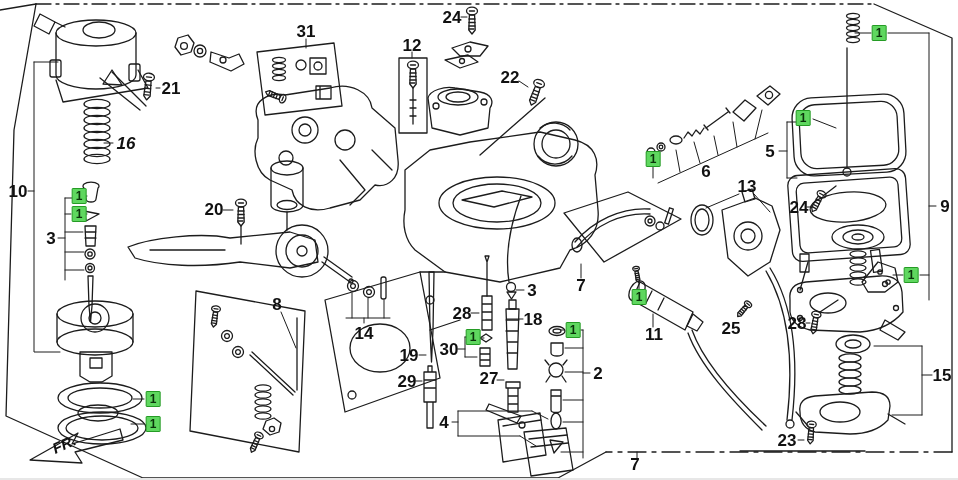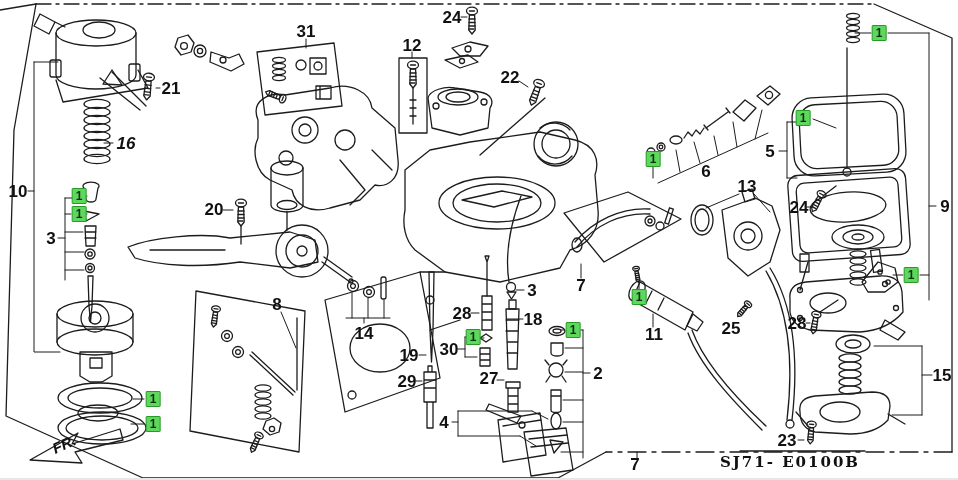--- a/index.html
+++ b/index.html
@@ -440,18 +440,17 @@
       <div class="plabel hl" style="left: 153px; top: 424px;">1</div>
       <div class="plabel hl" style="left: 653px; top: 159px;">1</div>
       <div class="plabel hl" style="left: 473px; top: 337px;">1</div>
       <div class="plabel hl" style="left: 573px; top: 330px;">1</div>
       <div class="plabel hl" style="left: 639px; top: 297px;">1</div>
       <div class="plabel hl" style="left: 803px; top: 118px;">1</div>
       <div class="plabel hl" style="left: 879px; top: 33px;">1</div>
       <div class="plabel hl" style="left: 911px; top: 275px;">1</div>
     </div>
 
-<div class="diagram-code" style="left:790px;top:462px;">SJ71- E0100B</div>
 
 <div class="fr-label" style="left:64px;top:444px;">FR.</div>
 
 <div id="bottom-strip"></div>
 </div>
 
 </body></html>

